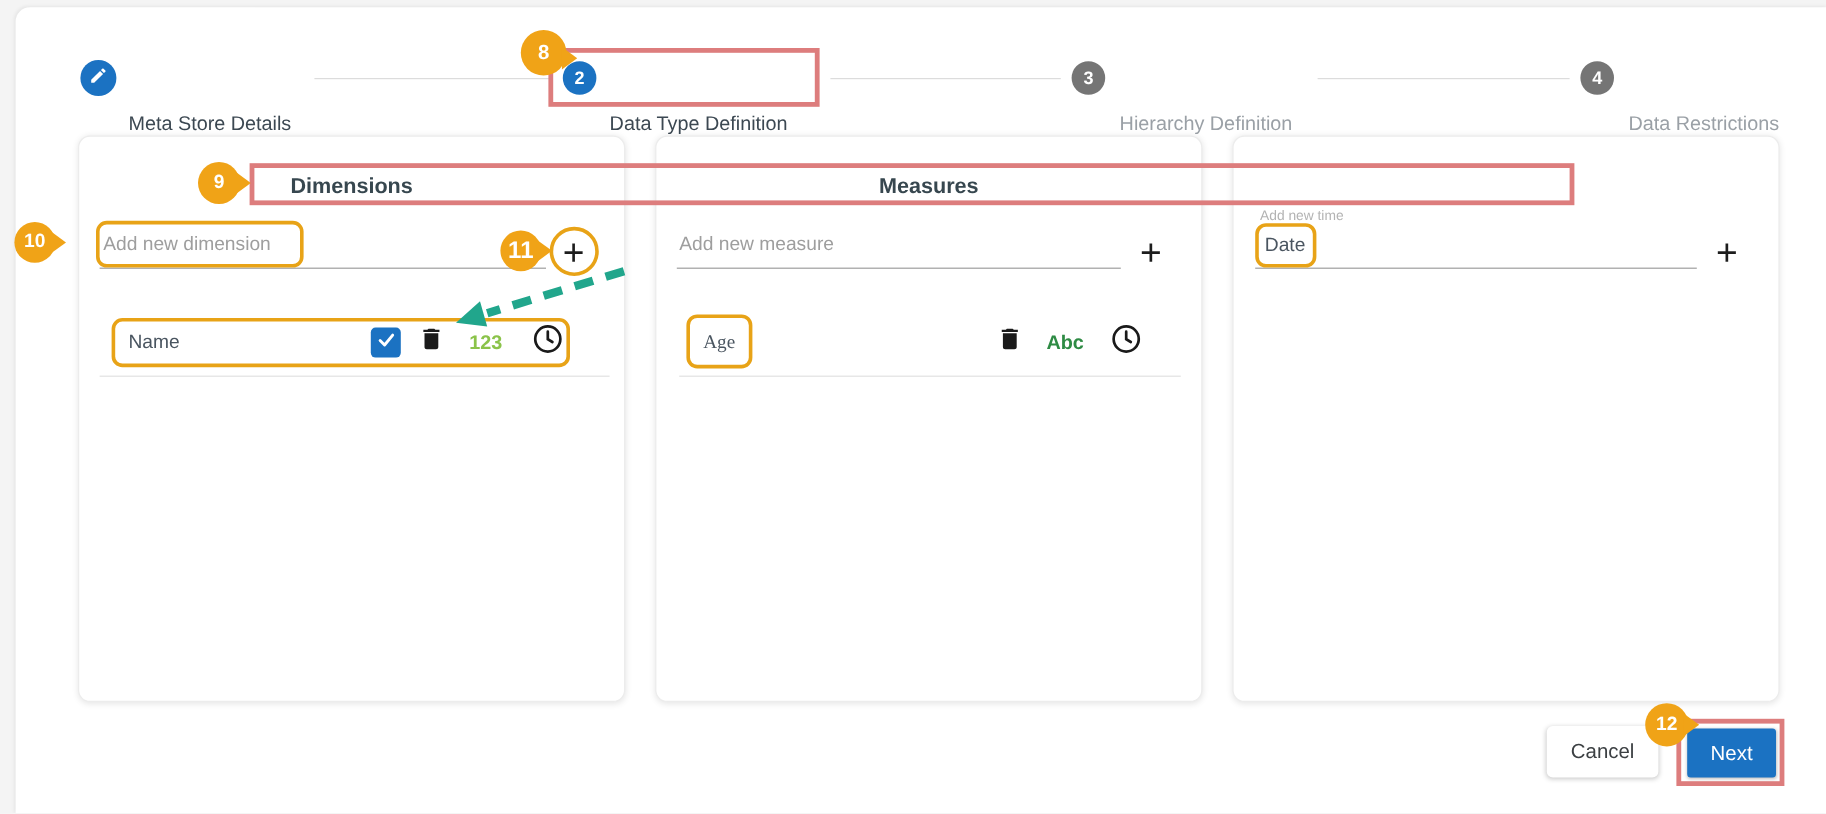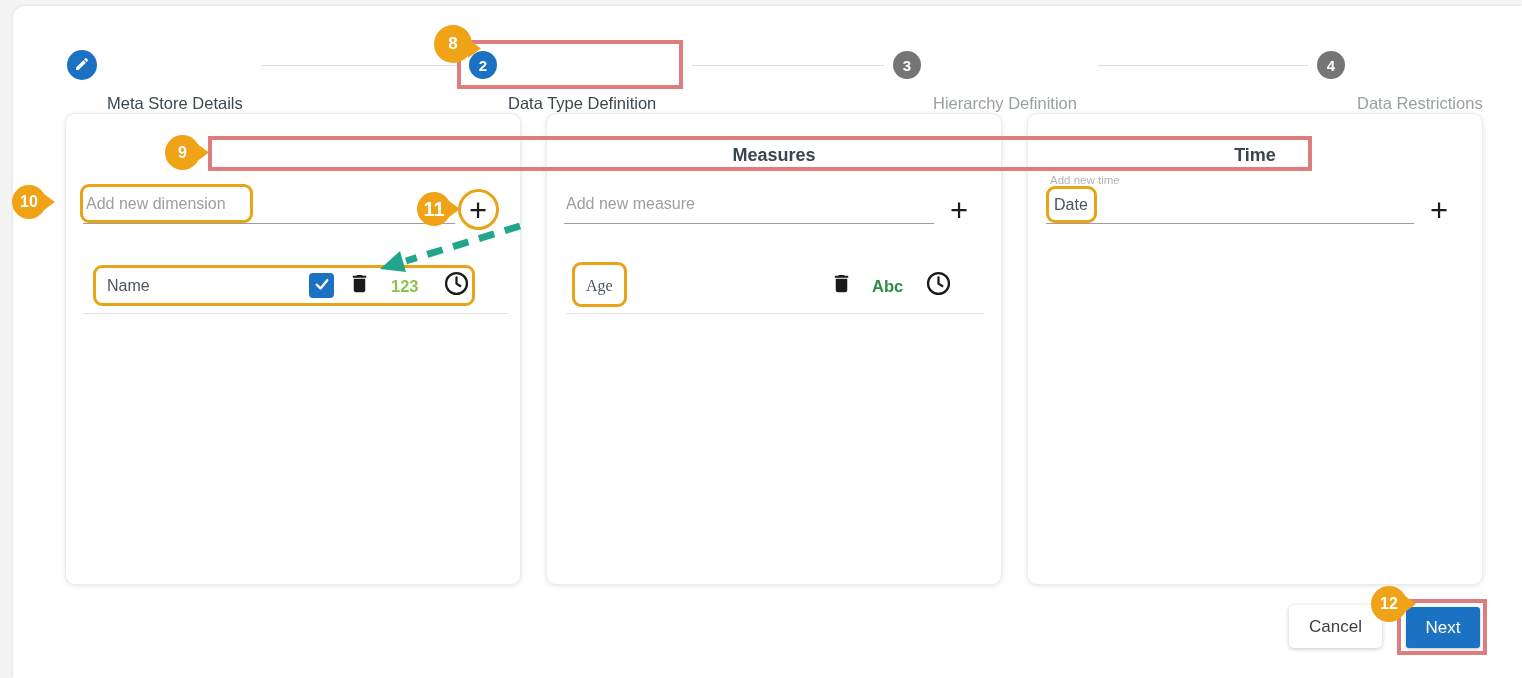--- a/index.html
+++ b/index.html
@@ -78,20 +78,21 @@
     <span class="step-label inactive" style="left:933px;top:56px;">Hierarchy Definition</span>
     <div class="connector" style="left:1098px;width:210px;"></div>
 
     <div class="step-circle gray" style="left:1317px;top:51px;">
       <span>4</span>
     </div>
     <span class="step-label inactive" style="left:1357px;top:56px;">Data Restrictions</span>
   </div>
 
   <div class="panel" style="left:65px;">
+    <div class="panel-title">Dimensions</div>
 
     <span class="field-text" style="left:20px;top:81px;">Add new dimension</span>
     <div class="underline" style="left:17px;top:109px;width:372px;"></div>
     <div class="plus-btn" style="left:394px;top:78px;">
       <span>+</span>
     </div>
 
     <div>
       <span class="field-value" style="left:41px;top:163px;">Name</span>
       <div class="checkbox" style="left:243px;top:159px;">
@@ -146,21 +147,20 @@
             <circle cx="12" cy="12" r="9.3"></circle>
             <path d="M12 6.6v5.6l3.4 2" stroke-linecap="round"></path>
           </svg>
         </span>
       </div>
       <div class="row-divider" style="left:19px;top:199px;width:418px;"></div>
     </div>
   </div>
 
   <div class="panel" style="left:1027px;">
-    <div class="panel-title">Time</div>
 
     <span class="float-label" style="left:22px;top:60px;">Add new time</span>
     <span class="field-value" style="left:26px;top:82px;">Date</span>
     <div class="underline" style="left:18px;top:109px;width:368px;"></div>
     <div class="plus-btn" style="left:393px;top:78px;">
       <span>+</span>
     </div>
   </div>
 
   <div class="btn btn-plain" style="left:1289px;top:605px;width:93px;height:43px;">

